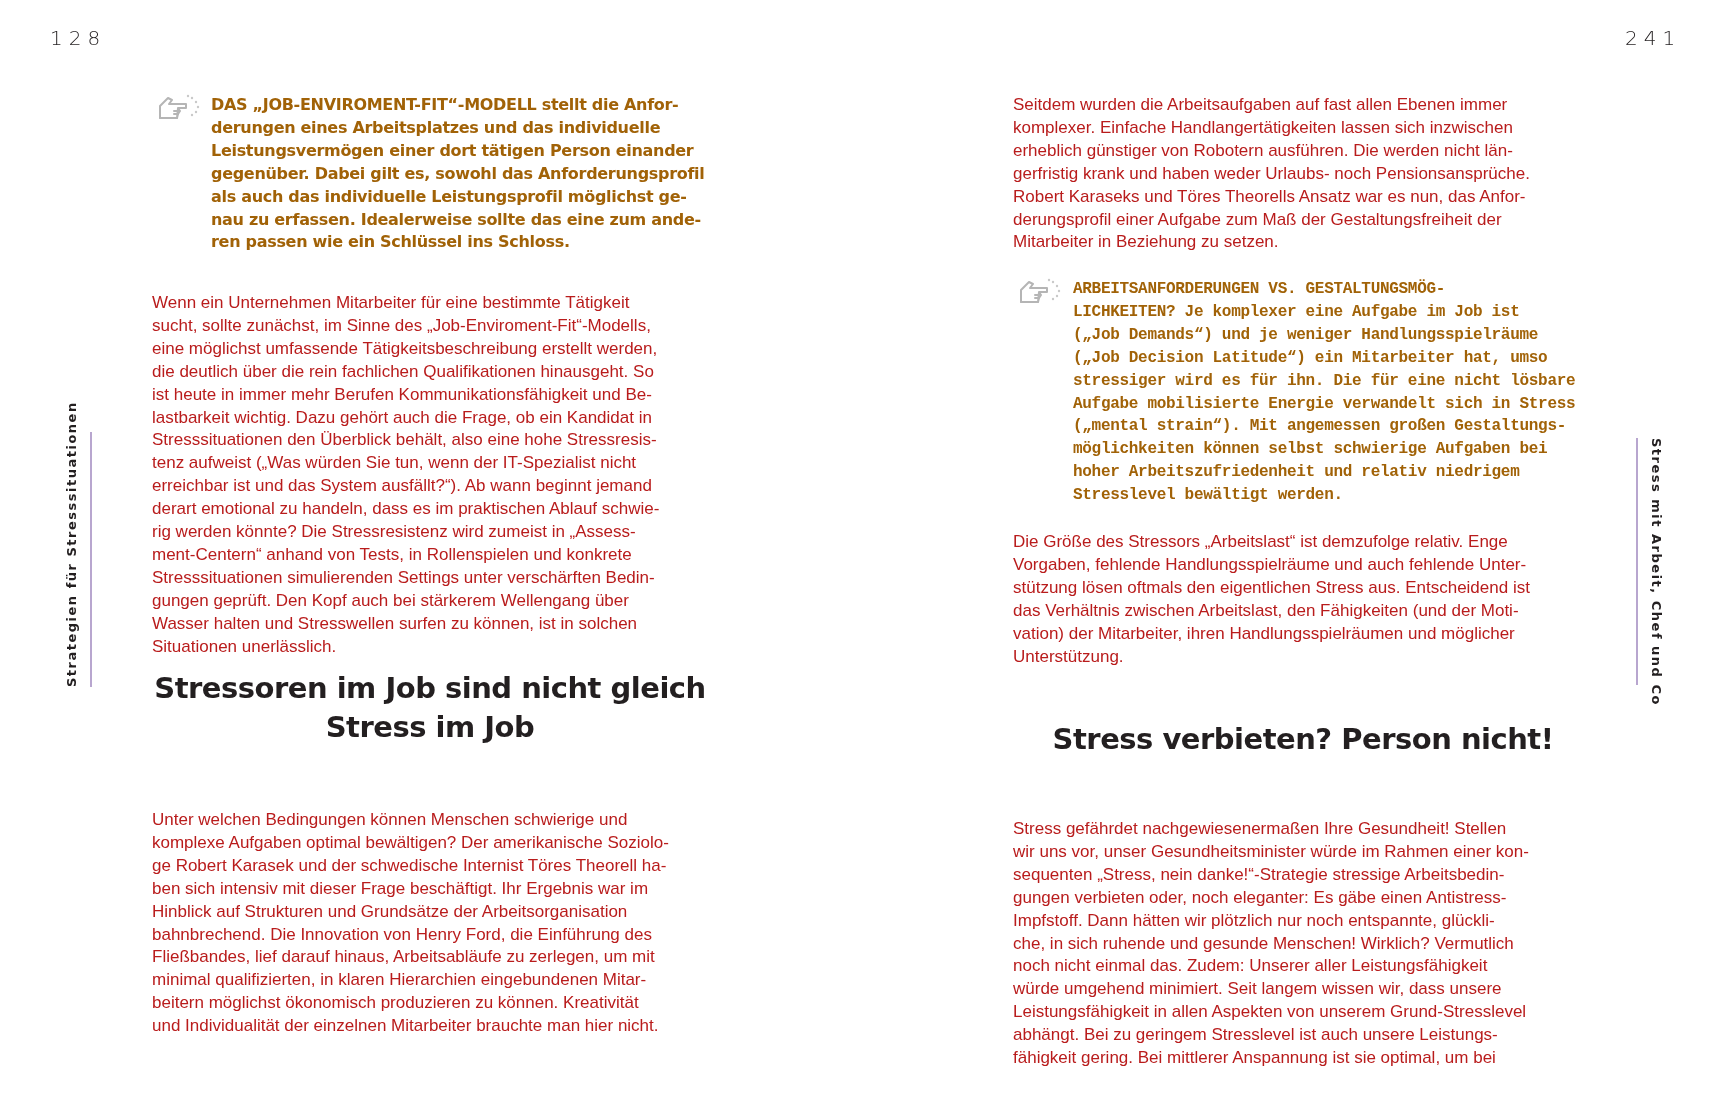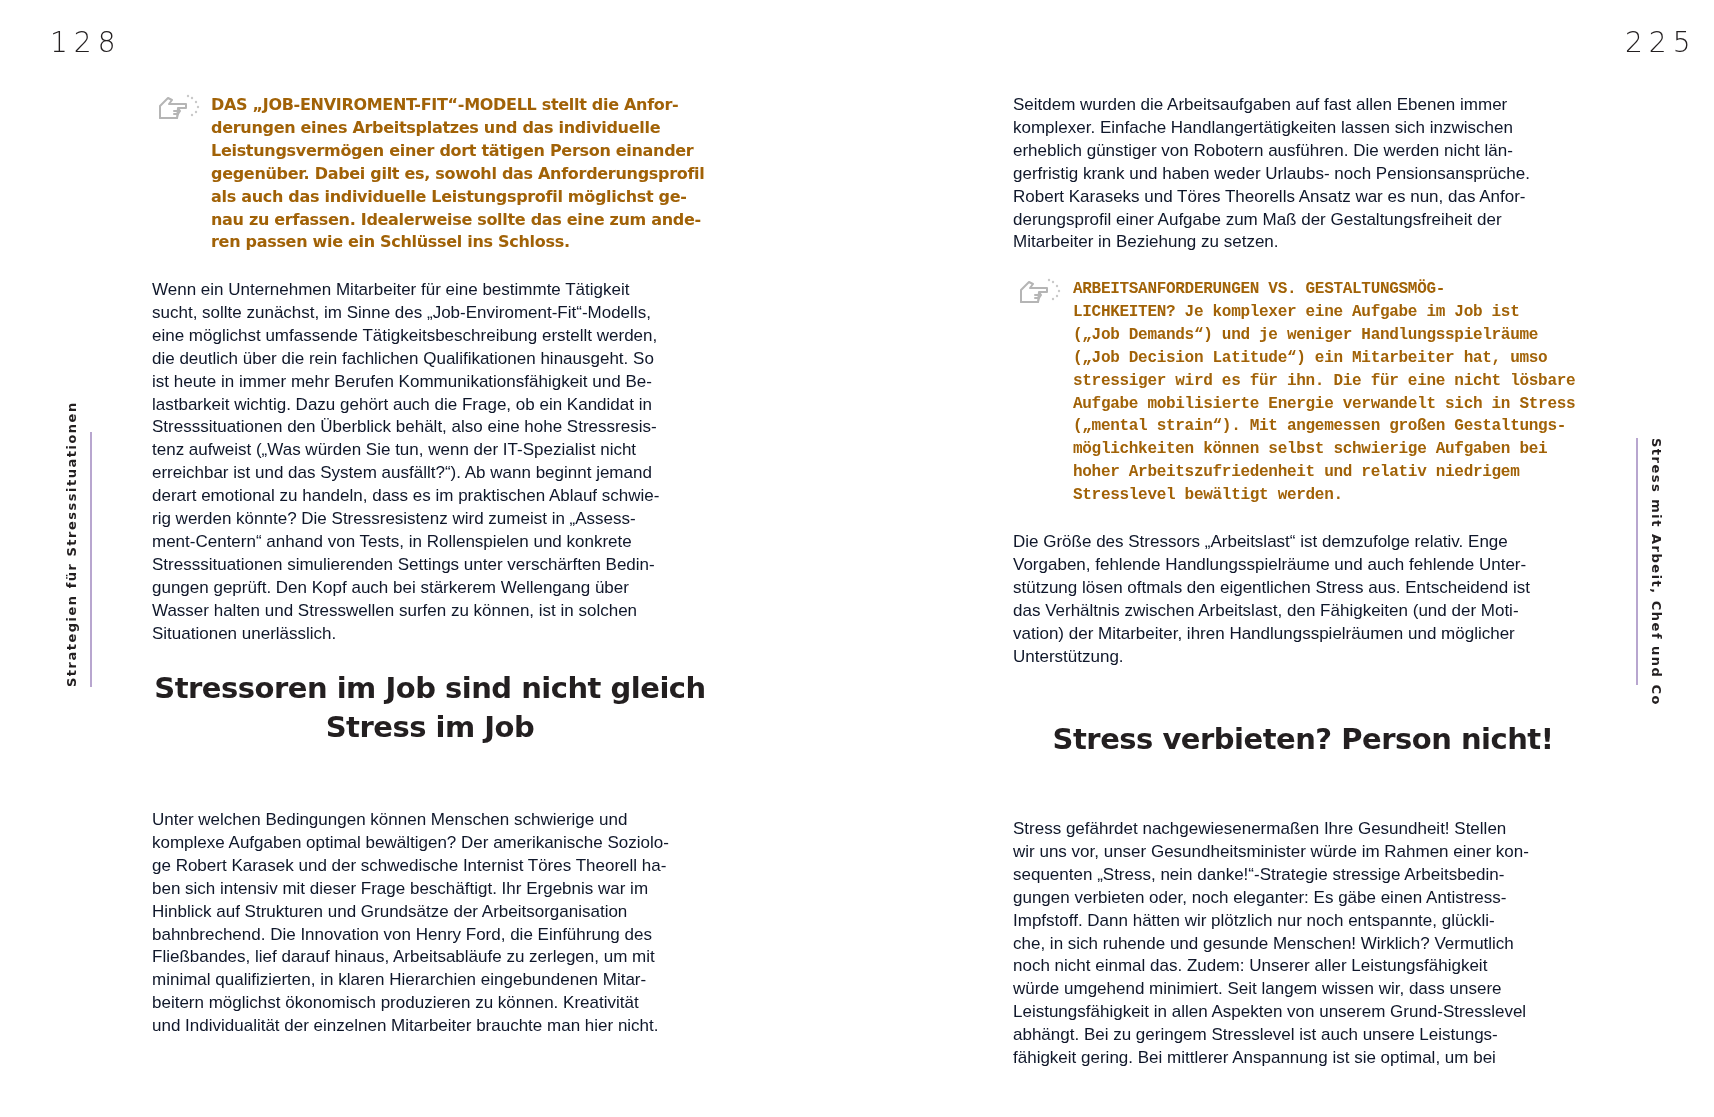--- a/index.html
+++ b/index.html
@@ -1,20 +1,20 @@
 <!DOCTYPE html>
 <html><head>
 <meta charset="utf-8">
 <style>
   html, body { margin: 0; padding: 0; background: #ffffff; }
   body { width: 1714px; height: 1117px; position: relative; overflow: hidden; color: #231f20; }
-  .page-num { position: absolute; top: 26px; font-family: "DejaVu Sans", sans-serif; font-weight: 200; font-size: 28px; letter-spacing: 6px; color: #231f20; }
+  .page-num { position: absolute; top: 26px; font-family: "DejaVu Sans", sans-serif; font-weight: 200; font-size: 20px; letter-spacing: 6px; color: #231f20; }
   .page-num.left { left: 50px; }
   .page-num.right { left: 1625px; }
-  .body-text { position: absolute; font-family: "Liberation Sans", sans-serif; font-size: 17px; line-height: 22.9px; color: #0f172a; margin: 0; white-space: pre-line; }
+  .body-text { position: absolute; font-family: "Liberation Sans", sans-serif; font-size: 17px; line-height: 22.9px; color: #b91c1c; margin: 0; white-space: pre-line; }
   .note { position: absolute; font-family: "DejaVu Sans", sans-serif; font-weight: bold; font-size: 16px; line-height: 22.9px; color: #a16207; margin: 0; white-space: pre-line; letter-spacing: -0.3px; }
   .hand-icon { position: absolute; width: 46px; height: 30px; }
   .heading { position: absolute; font-family: "DejaVu Sans", sans-serif; font-weight: bold; font-size: 29px; line-height: 39px; text-align: center; color: #231f20; margin: 0; white-space: pre-line; letter-spacing: -0.5px; }
   .side-tab { position: absolute; font-family: "DejaVu Sans", sans-serif; font-weight: bold; font-size: 13px; letter-spacing: 1.5px; color: #231f20; white-space: nowrap; }
   .side-tab.left { left: 64px; top: 432px; height: 255px; width: 22px; writing-mode: vertical-rl; transform: rotate(180deg); border-left: 2px solid #b8a6cf; padding-left: 4px; text-align: left; }
   .side-tab.right { left: 1636px; top: 438px; height: 247px; width: 22px; writing-mode: vertical-rl; border-left: 2px solid #b8a6cf; padding-left: 4px; }
 </style>
 </head>
 <body>
 
@@ -39,21 +39,21 @@
     </g>
   </svg>
   <p class="note" style="left:211px; top:94px; width:520px;">DAS „JOB-ENVIROMENT-FIT“-MODELL stellt die Anfor-
 derungen eines Arbeitsplatzes und das individuelle
 Leistungsvermögen einer dort tätigen Person einander
 gegenüber. Dabei gilt es, sowohl das Anforderungsprofil
 als auch das individuelle Leistungsprofil möglichst ge-
 nau zu erfassen. Idealerweise sollte das eine zum ande-
 ren passen wie ein Schlüssel ins Schloss.</p>
 
-  <p class="body-text" style="left:152px; top:279px; width:560px;">Wenn ein Unternehmen Mitarbeiter für eine bestimmte Tätigkeit
+  <p class="body-text" style="left:152px; top:292px; width:560px;">Wenn ein Unternehmen Mitarbeiter für eine bestimmte Tätigkeit
 sucht, sollte zunächst, im Sinne des „Job-Enviroment-Fit“-Modells,
 eine möglichst umfassende Tätigkeitsbeschreibung erstellt werden,
 die deutlich über die rein fachlichen Qualifikationen hinausgeht. So
 ist heute in immer mehr Berufen Kommunikationsfähigkeit und Be-
 lastbarkeit wichtig. Dazu gehört auch die Frage, ob ein Kandidat in
 Stresssituationen den Überblick behält, also eine hohe Stressresis-
 tenz aufweist („Was würden Sie tun, wenn der IT-Spezialist nicht
 erreichbar ist und das System ausfällt?“). Ab wann beginnt jemand
 derart emotional zu handeln, dass es im praktischen Ablauf schwie-
 rig werden könnte? Die Stressresistenz wird zumeist in „Assess-
@@ -72,21 +72,21 @@
 ben sich intensiv mit dieser Frage beschäftigt. Ihr Ergebnis war im
 Hinblick auf Strukturen und Grundsätze der Arbeitsorganisation
 bahnbrechend. Die Innovation von Henry Ford, die Einführung des
 Fließbandes, lief darauf hinaus, Arbeitsabläufe zu zerlegen, um mit
 minimal qualifizierten, in klaren Hierarchien eingebundenen Mitar-
 beitern möglichst ökonomisch produzieren zu können. Kreativität
 und Individualität der einzelnen Mitarbeiter brauchte man hier nicht.</p>
 </div>
 
 <div>
-  <div class="page-num right">225</div>
+  <div class="page-num right">241</div>
 
   <div class="side-tab right">Stress mit Arbeit, Chef und Co</div>
 
   <p class="body-text" style="left:1013px; top:94px; width:570px;">Seitdem wurden die Arbeitsaufgaben auf fast allen Ebenen immer
 komplexer. Einfache Handlangertätigkeiten lassen sich inzwischen
 erheblich günstiger von Robotern ausführen. Die werden nicht län-
 gerfristig krank und haben weder Urlaubs- noch Pensionsansprüche.
 Robert Karaseks und Töres Theorells Ansatz war es nun, das Anfor-
 derungsprofil einer Aufgabe zum Maß der Gestaltungsfreiheit der
 Mitarbeiter in Beziehung zu setzen.</p>

